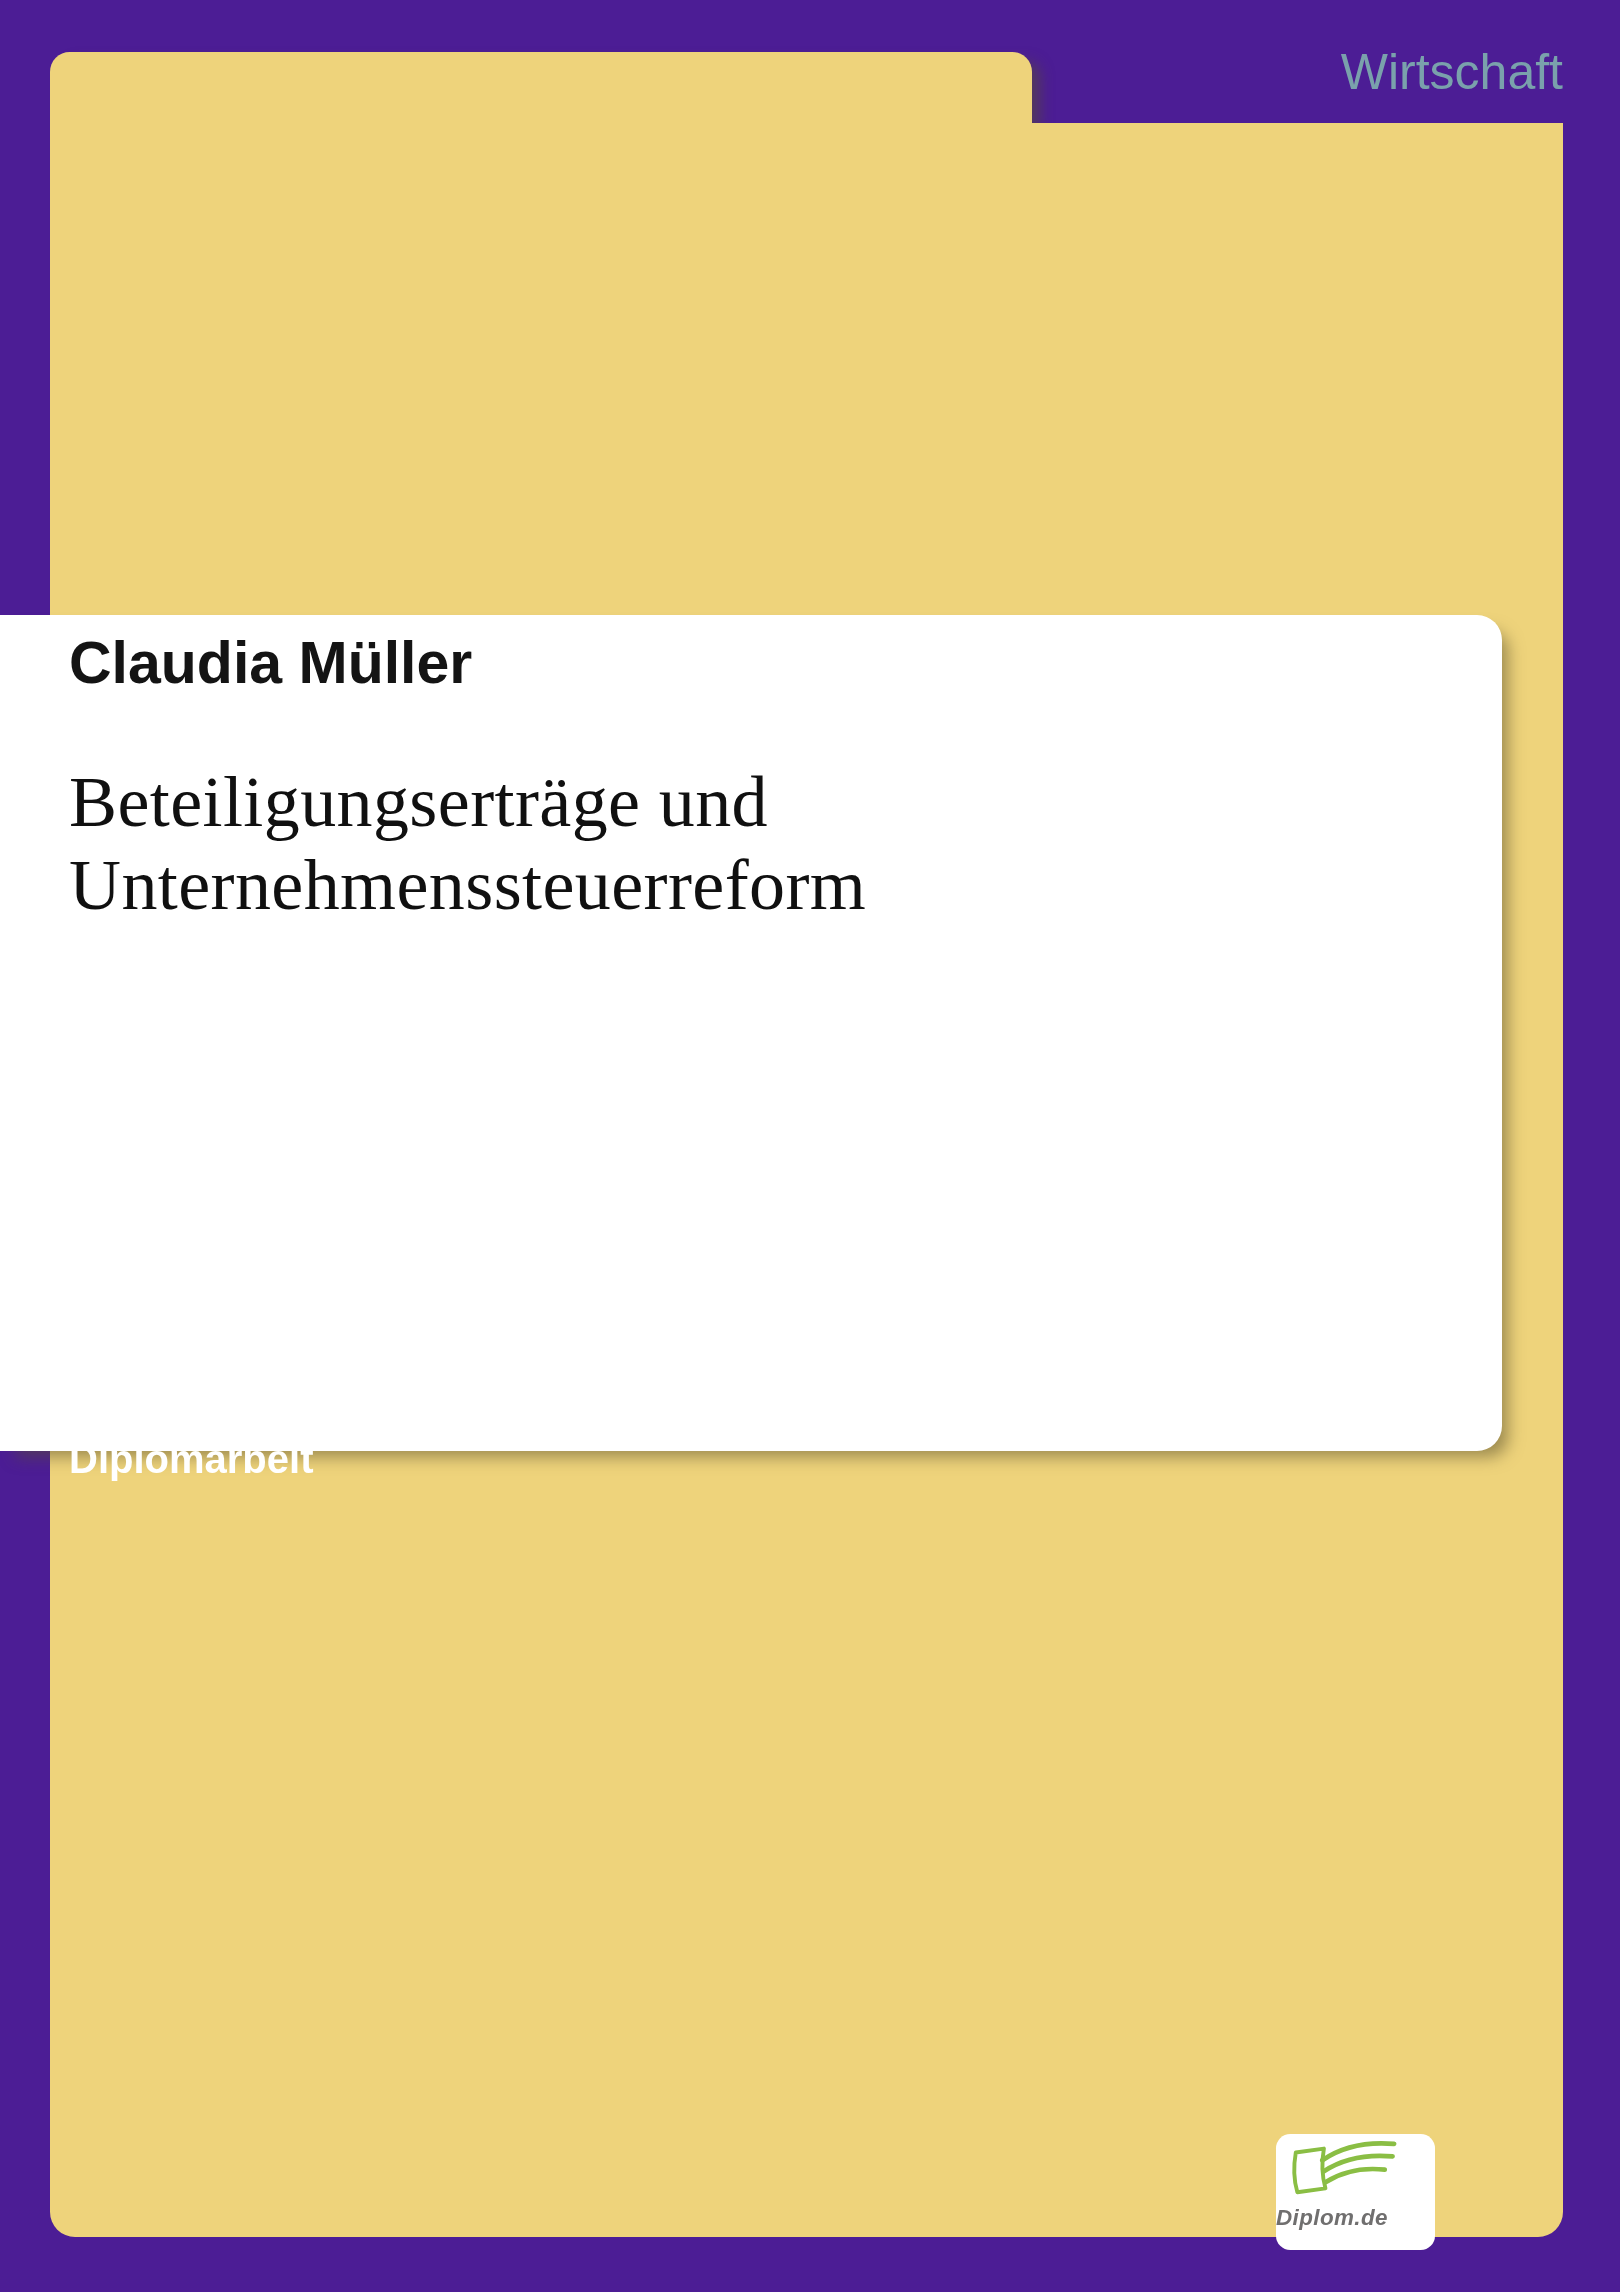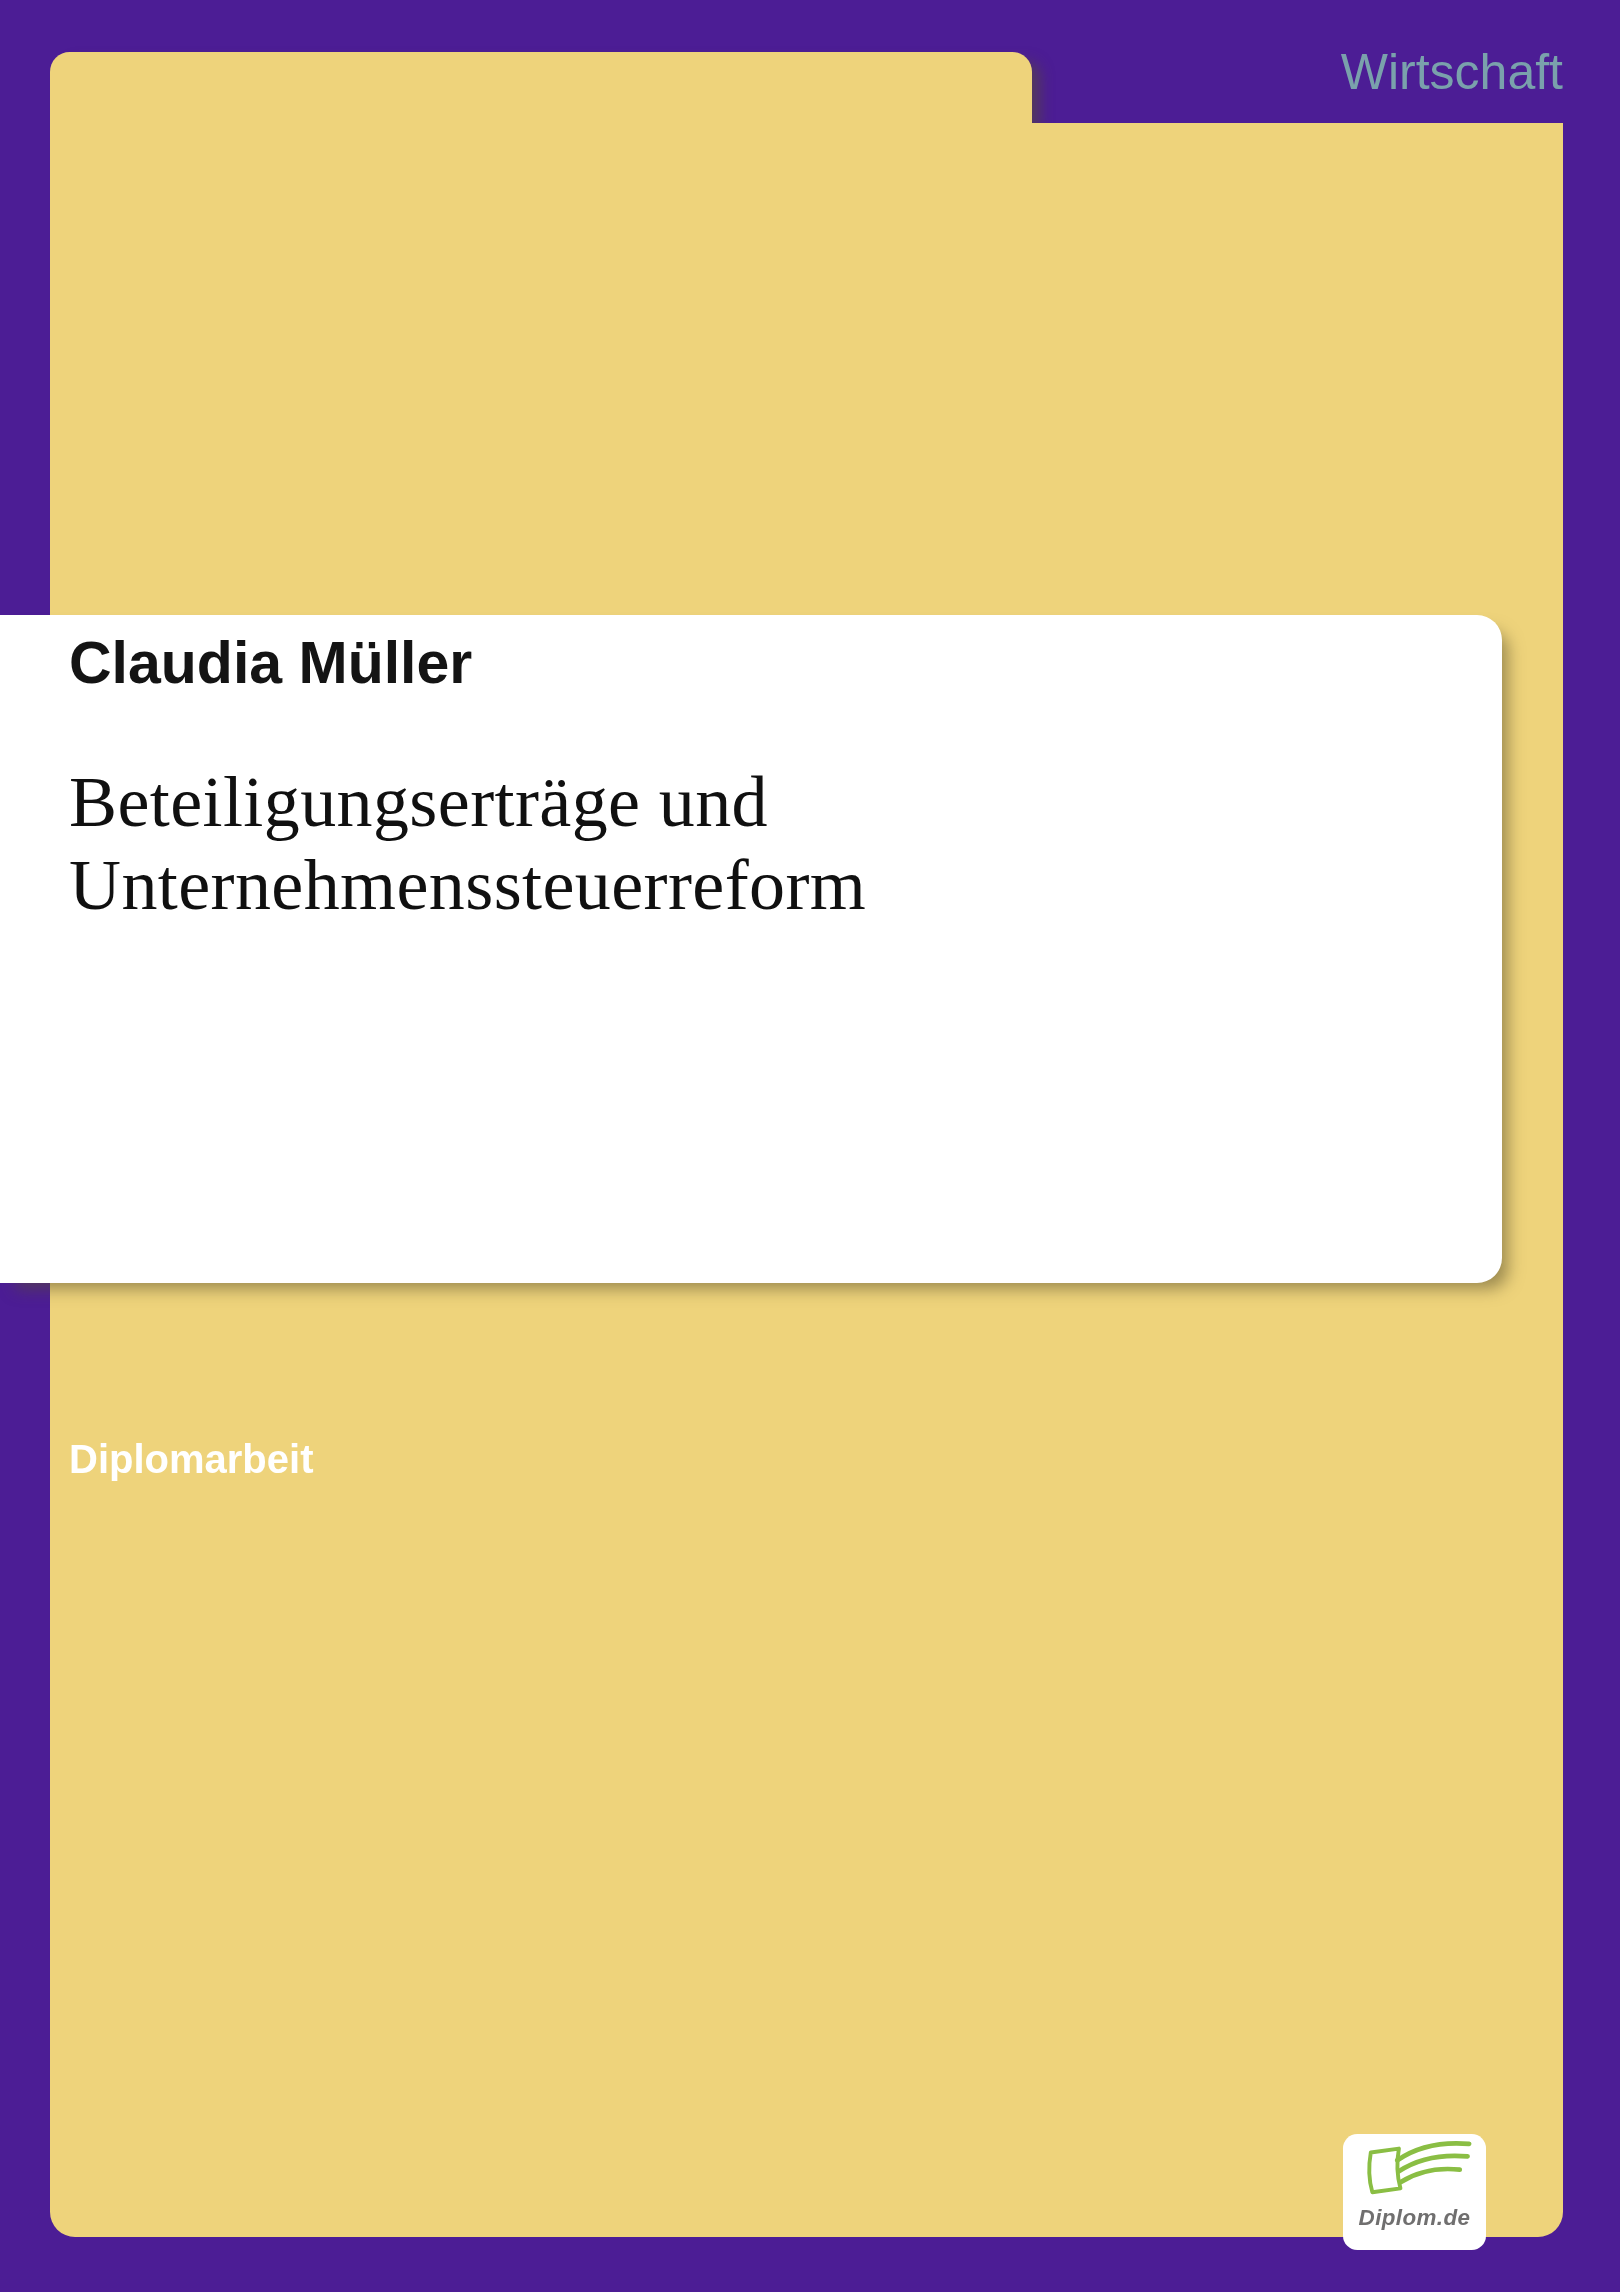--- a/index.html
+++ b/index.html
@@ -40,21 +40,21 @@
     position:absolute;
     top:47px;right:57px;
     font-size:50px;
     line-height:1;
     color:var(--teal);
   }
   
   .panel{
     position:absolute;
     left:0;top:615px;
-    width:1502px;height:668px;
+    width:1502px;height:836px;
     background:#ffffff;
     border-radius:0 25px 25px 0;
     box-shadow:10.7px 10.7px 16px -5.4px rgba(90,80,45,0.55);
   }
   .author{
     position:absolute;
     left:69px;top:19px;
     font-size:59px;
     font-weight:bold;
     line-height:1;
@@ -74,27 +74,27 @@
     position:absolute;
     left:69px;top:1439px;
     font-size:40px;
     font-weight:bold;
     line-height:1;
     color:#ffffff;
   }
   
   .logo-box{
     position:absolute;
-    left:1343px;top:2134px;
-    width:143px;height:116px;
+    left:1276px;top:2134px;
+    width:159px;height:116px;
     background:#ffffff;
     border-radius:14.3px;
     display:flex;
     flex-direction:column;
-    align-items:center;
+    align-items:flex-start;
   }
   .logo-box svg{
     display:block;
     margin-top:6.3px;
     width:127px;height:64px;
   }
   .logo-text{
     margin-top:0.9px;
     font-size:22.4px;
     font-weight:bold;

